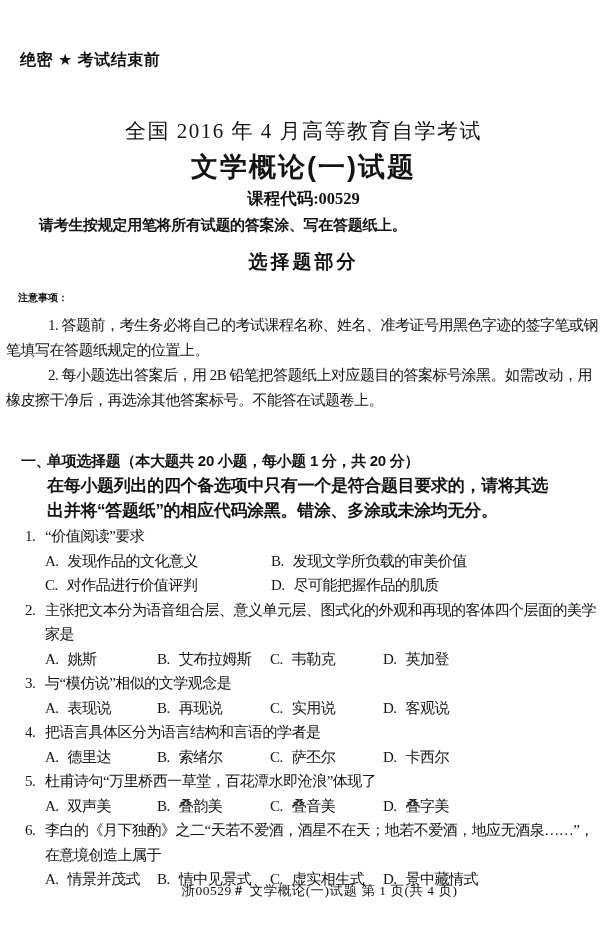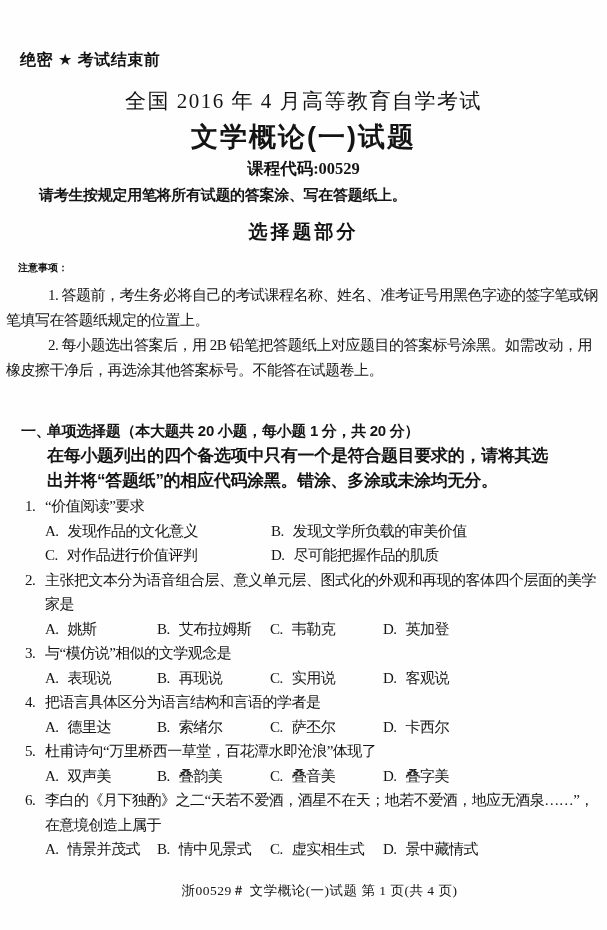--- a/index.html
+++ b/index.html
@@ -6,21 +6,21 @@
   .page {
     position:relative; width:607px; height:930px; background:#fefefe;
     color:#141414; overflow:hidden;
     font-family:"Liberation Serif","DejaVu Serif",serif;
   }
   .security {
     position:absolute; left:20px; top:50px;
     font-family:"Liberation Sans","DejaVu Sans",sans-serif;
     font-weight:bold; font-size:16px; letter-spacing:0.5px;
   }
-  .flow { padding-top:90px; }
+  .flow { padding-top:120px; }
   .exam-title {
     text-align:center; font-size:21px; letter-spacing:1.5px; line-height:22px;
   }
   .paper-title {
     text-align:center; font-family:"Liberation Sans","DejaVu Sans",sans-serif;
     font-weight:bold; font-size:27px; letter-spacing:2px; line-height:30px; margin-top:10px;
   }
   .course-code {
     text-align:center; font-family:Liberation Serif, serif;
     font-weight:bold; font-size:16.5px; line-height:18px; margin-top:8px;

